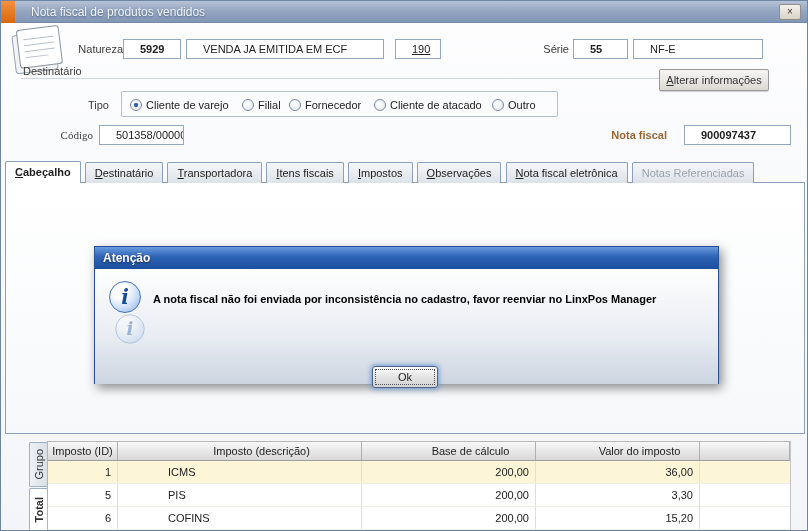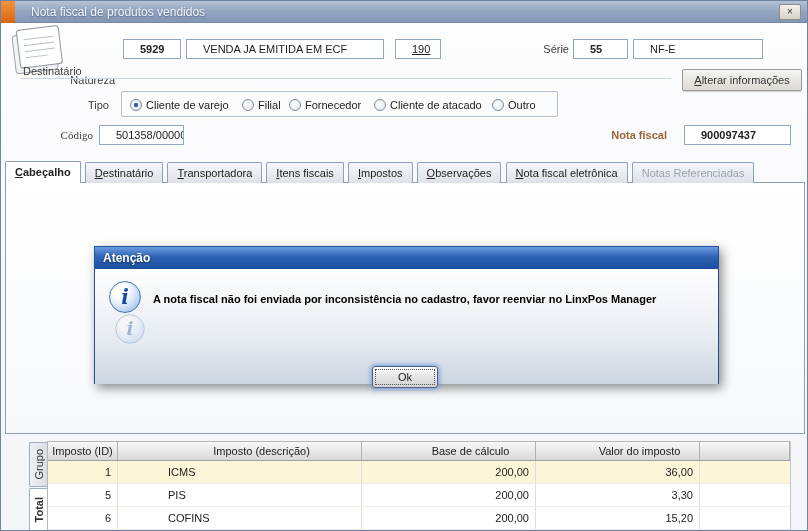--- a/index.html
+++ b/index.html
@@ -29,21 +29,21 @@
   .field { position:absolute; height:20px; background:#fff; border:1px solid #93a8c0;
     padding:2px 16px; line-height:14px; white-space:nowrap; overflow:hidden; }
   .field.dark { border-color:#55677e; height:21px; }
   .bold { font-weight:bold; }
   .right { text-align:right; }
   .center { text-align:center;text-decoration:underline; }
   .sign { position:absolute; color:#333; }
   .btn { position:absolute; background:linear-gradient(180deg,#f6f5f3,#dcd9d4);
     border:1px solid #9a9a9a; border-radius:2px; text-align:center; color:#333;
     box-shadow:0 1px 1px rgba(0,0,0,.18); cursor:pointer; }
-  #alterar-btn { left:681px; top:68px; width:120px; height:22px; line-height:20px; }
+  #alterar-btn { left:658px; top:68px; width:110px; height:22px; line-height:20px; }
   #alterar-btn span { display:block; }
   #alterar-btn span::first-letter { text-decoration:underline; }
   #dest-line { position:absolute; left:20px; top:77px; width:650px; height:1px; background:#cdd6e2; }
   
   #radiogroup { position:absolute; left:120px; top:90px; width:437px; height:26px;
     border:1px solid #b4c0ce; border-radius:2px; }
   .radio-item { position:absolute; top:5px; height:16px; display:flex; align-items:center; cursor:pointer; }
   .radio-circle { width:12px; height:12px; border-radius:50%; border:1px solid #7b8aa0;
     background:radial-gradient(circle at 4px 4px,#fff,#dfe6ee); position:relative; margin-right:4px; flex:0 0 12px; }
   .radio-item.checked .radio-circle::after { content:""; position:absolute; left:3px; top:3px;
@@ -128,21 +128,21 @@
         <rect x="7" y="8" width="42" height="38" rx="3" fill="#f2f3f5" stroke="#9aa4b0"></rect>
         <rect x="12" y="3" width="42" height="38" rx="3" fill="#ffffff" stroke="#8a94a2"></rect>
         <line x1="18" y1="13" x2="48" y2="13" stroke="#b8bec8"></line>
         <line x1="18" y1="19" x2="48" y2="19" stroke="#b8bec8"></line>
         <line x1="18" y1="25" x2="48" y2="25" stroke="#b8bec8"></line>
         <line x1="18" y1="31" x2="41" y2="31" stroke="#b8bec8"></line>
       </g>
     </svg>
   </div>
 
-  <div class="lbl r" style="left:58px; top:42px; width:56px;margin-top:31px;">Natureza</div>
+  <div class="lbl r" style="left:66px; top:42px; width:56px;">Natureza</div>
   <div class="field bold" style="left:122px; top:38px; width:58px;">5929</div>
   <div class="field" style="left:185px; top:38px; width:198px;">VENDA JA EMITIDA EM ECF</div>
   <div class="field center" style="left:394px; top:38px; width:46px;">190</div>
   <div class="lbl r" style="left:520px; top:42px; width:48px;">Série</div>
   <div class="field bold" style="left:572px; top:38px; width:55px;">55</div>
   <div class="field" style="left:632px; top:38px; width:130px;">NF-E</div>
 
   <div class="lbl" style="left:22px; top:64px;">Destinatário</div>
   <div id="dest-line"></div>
   <div id="alterar-btn" class="btn">

